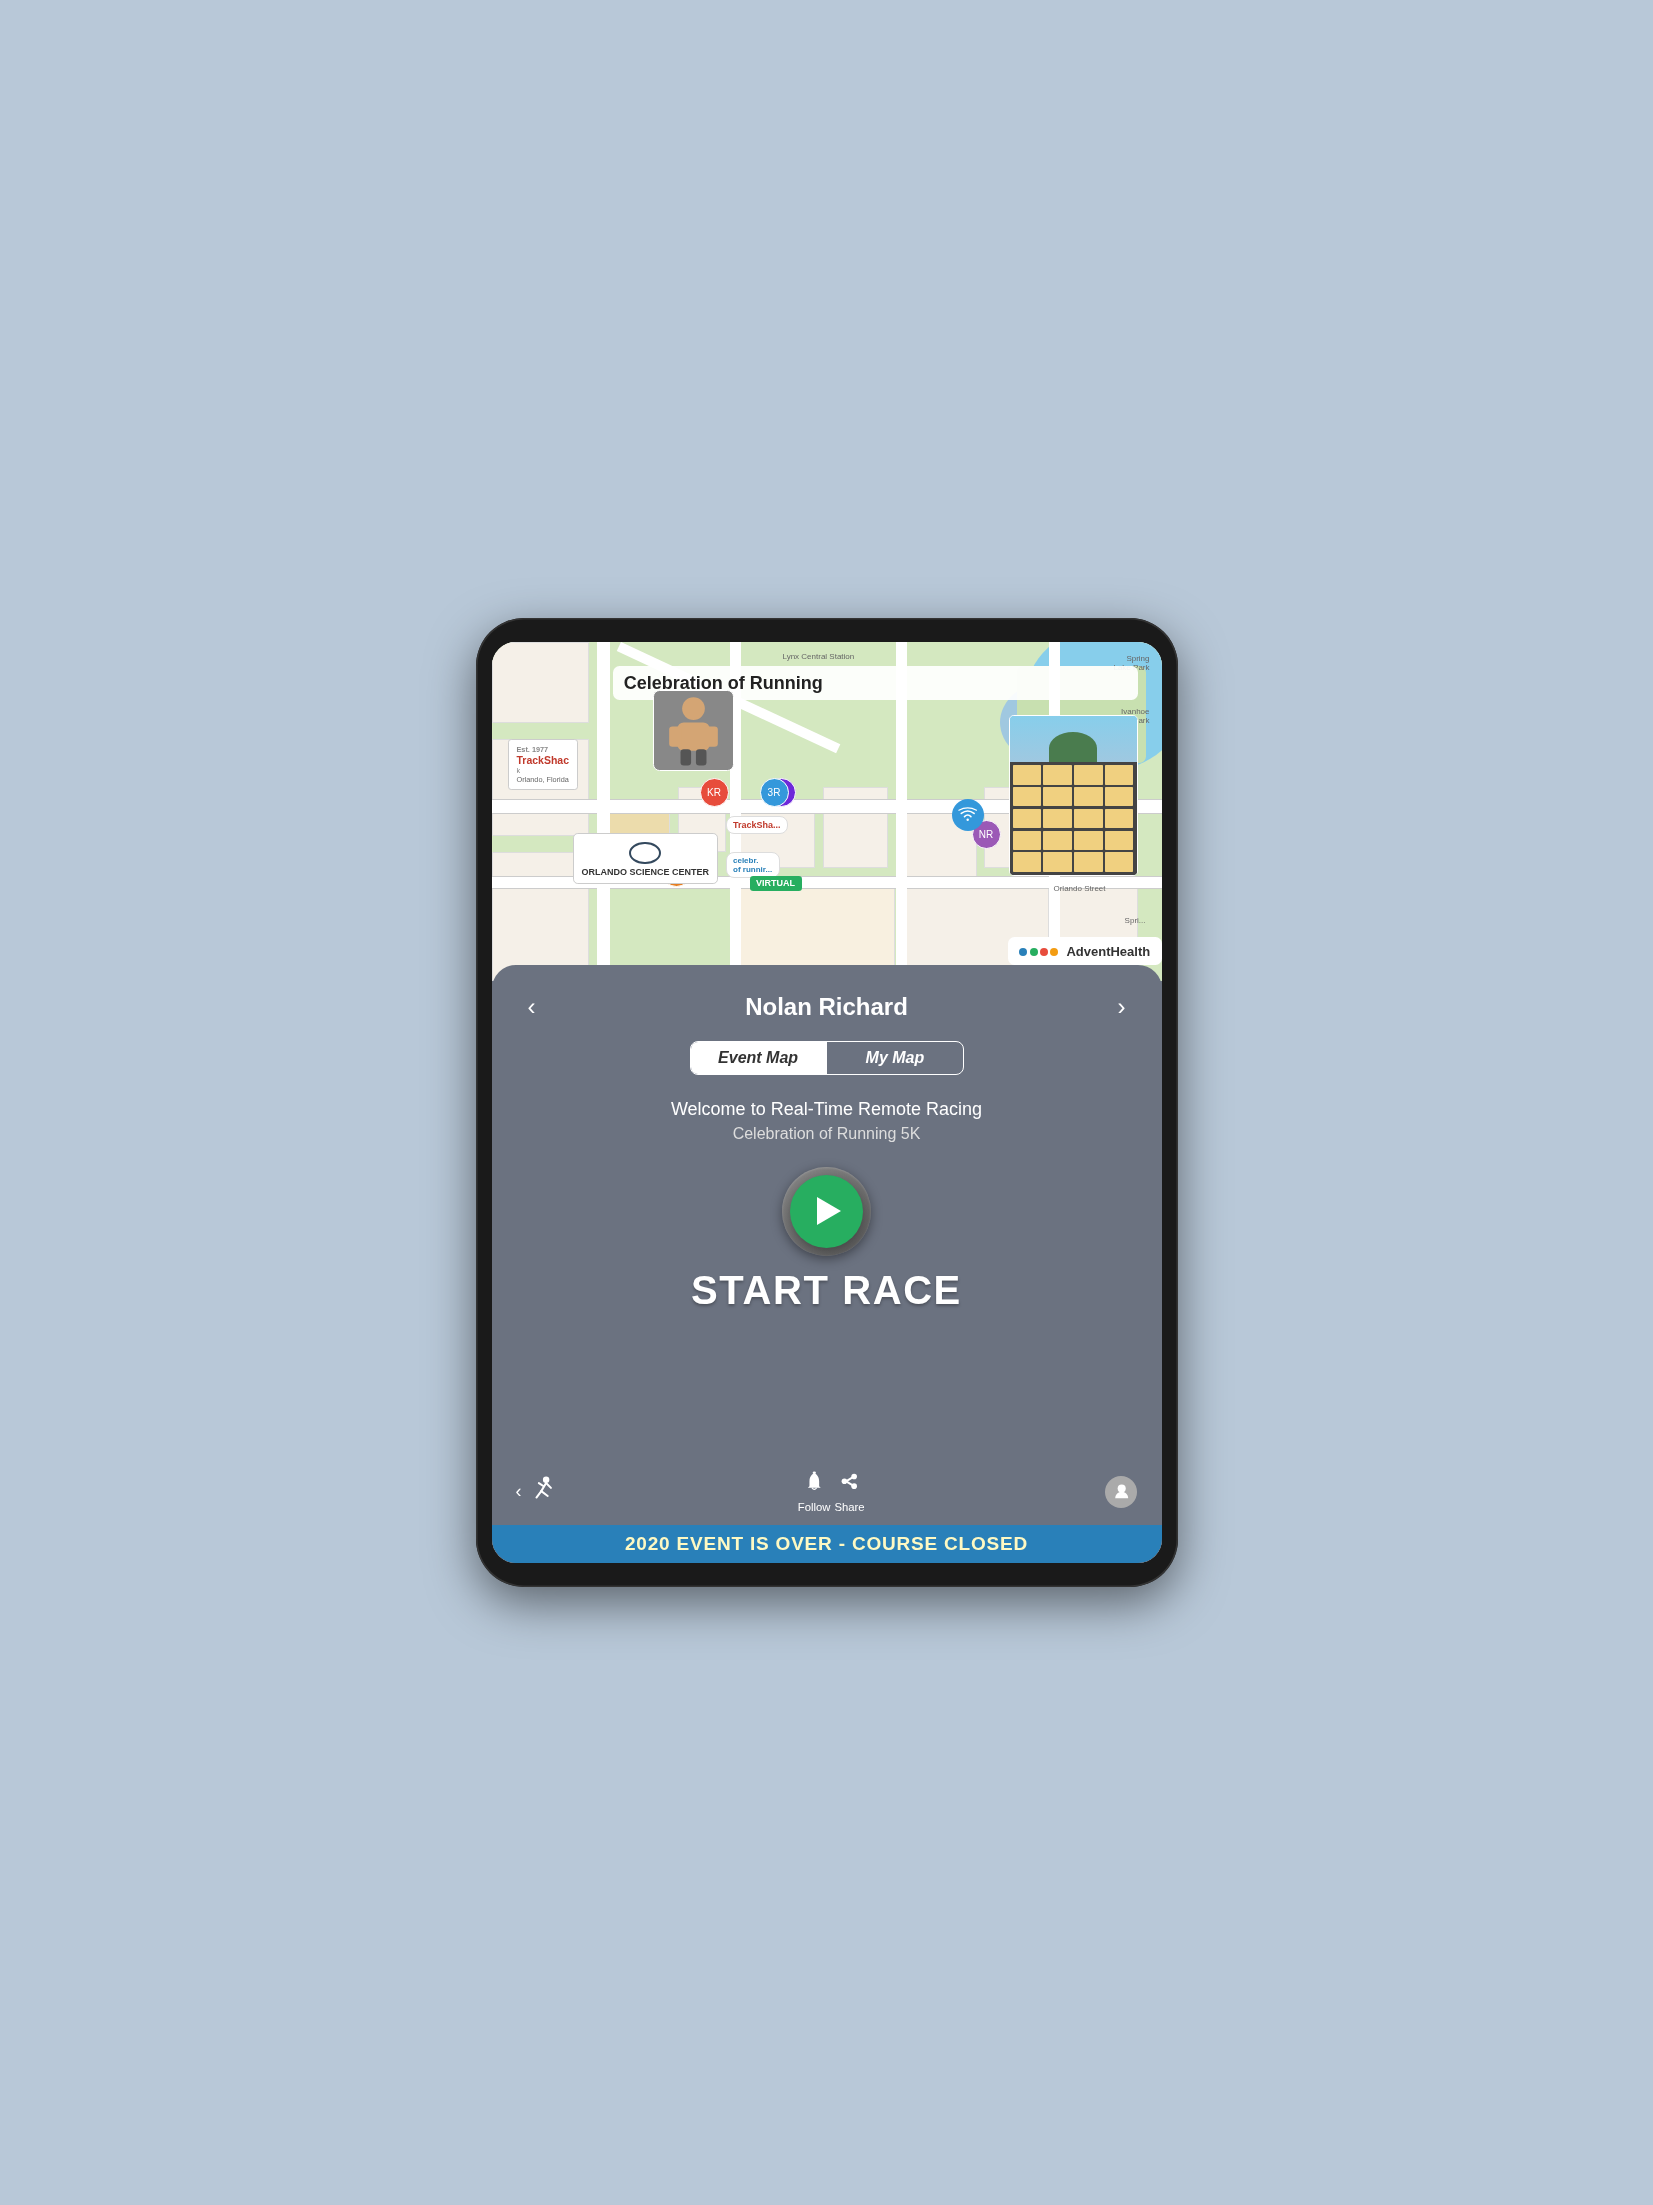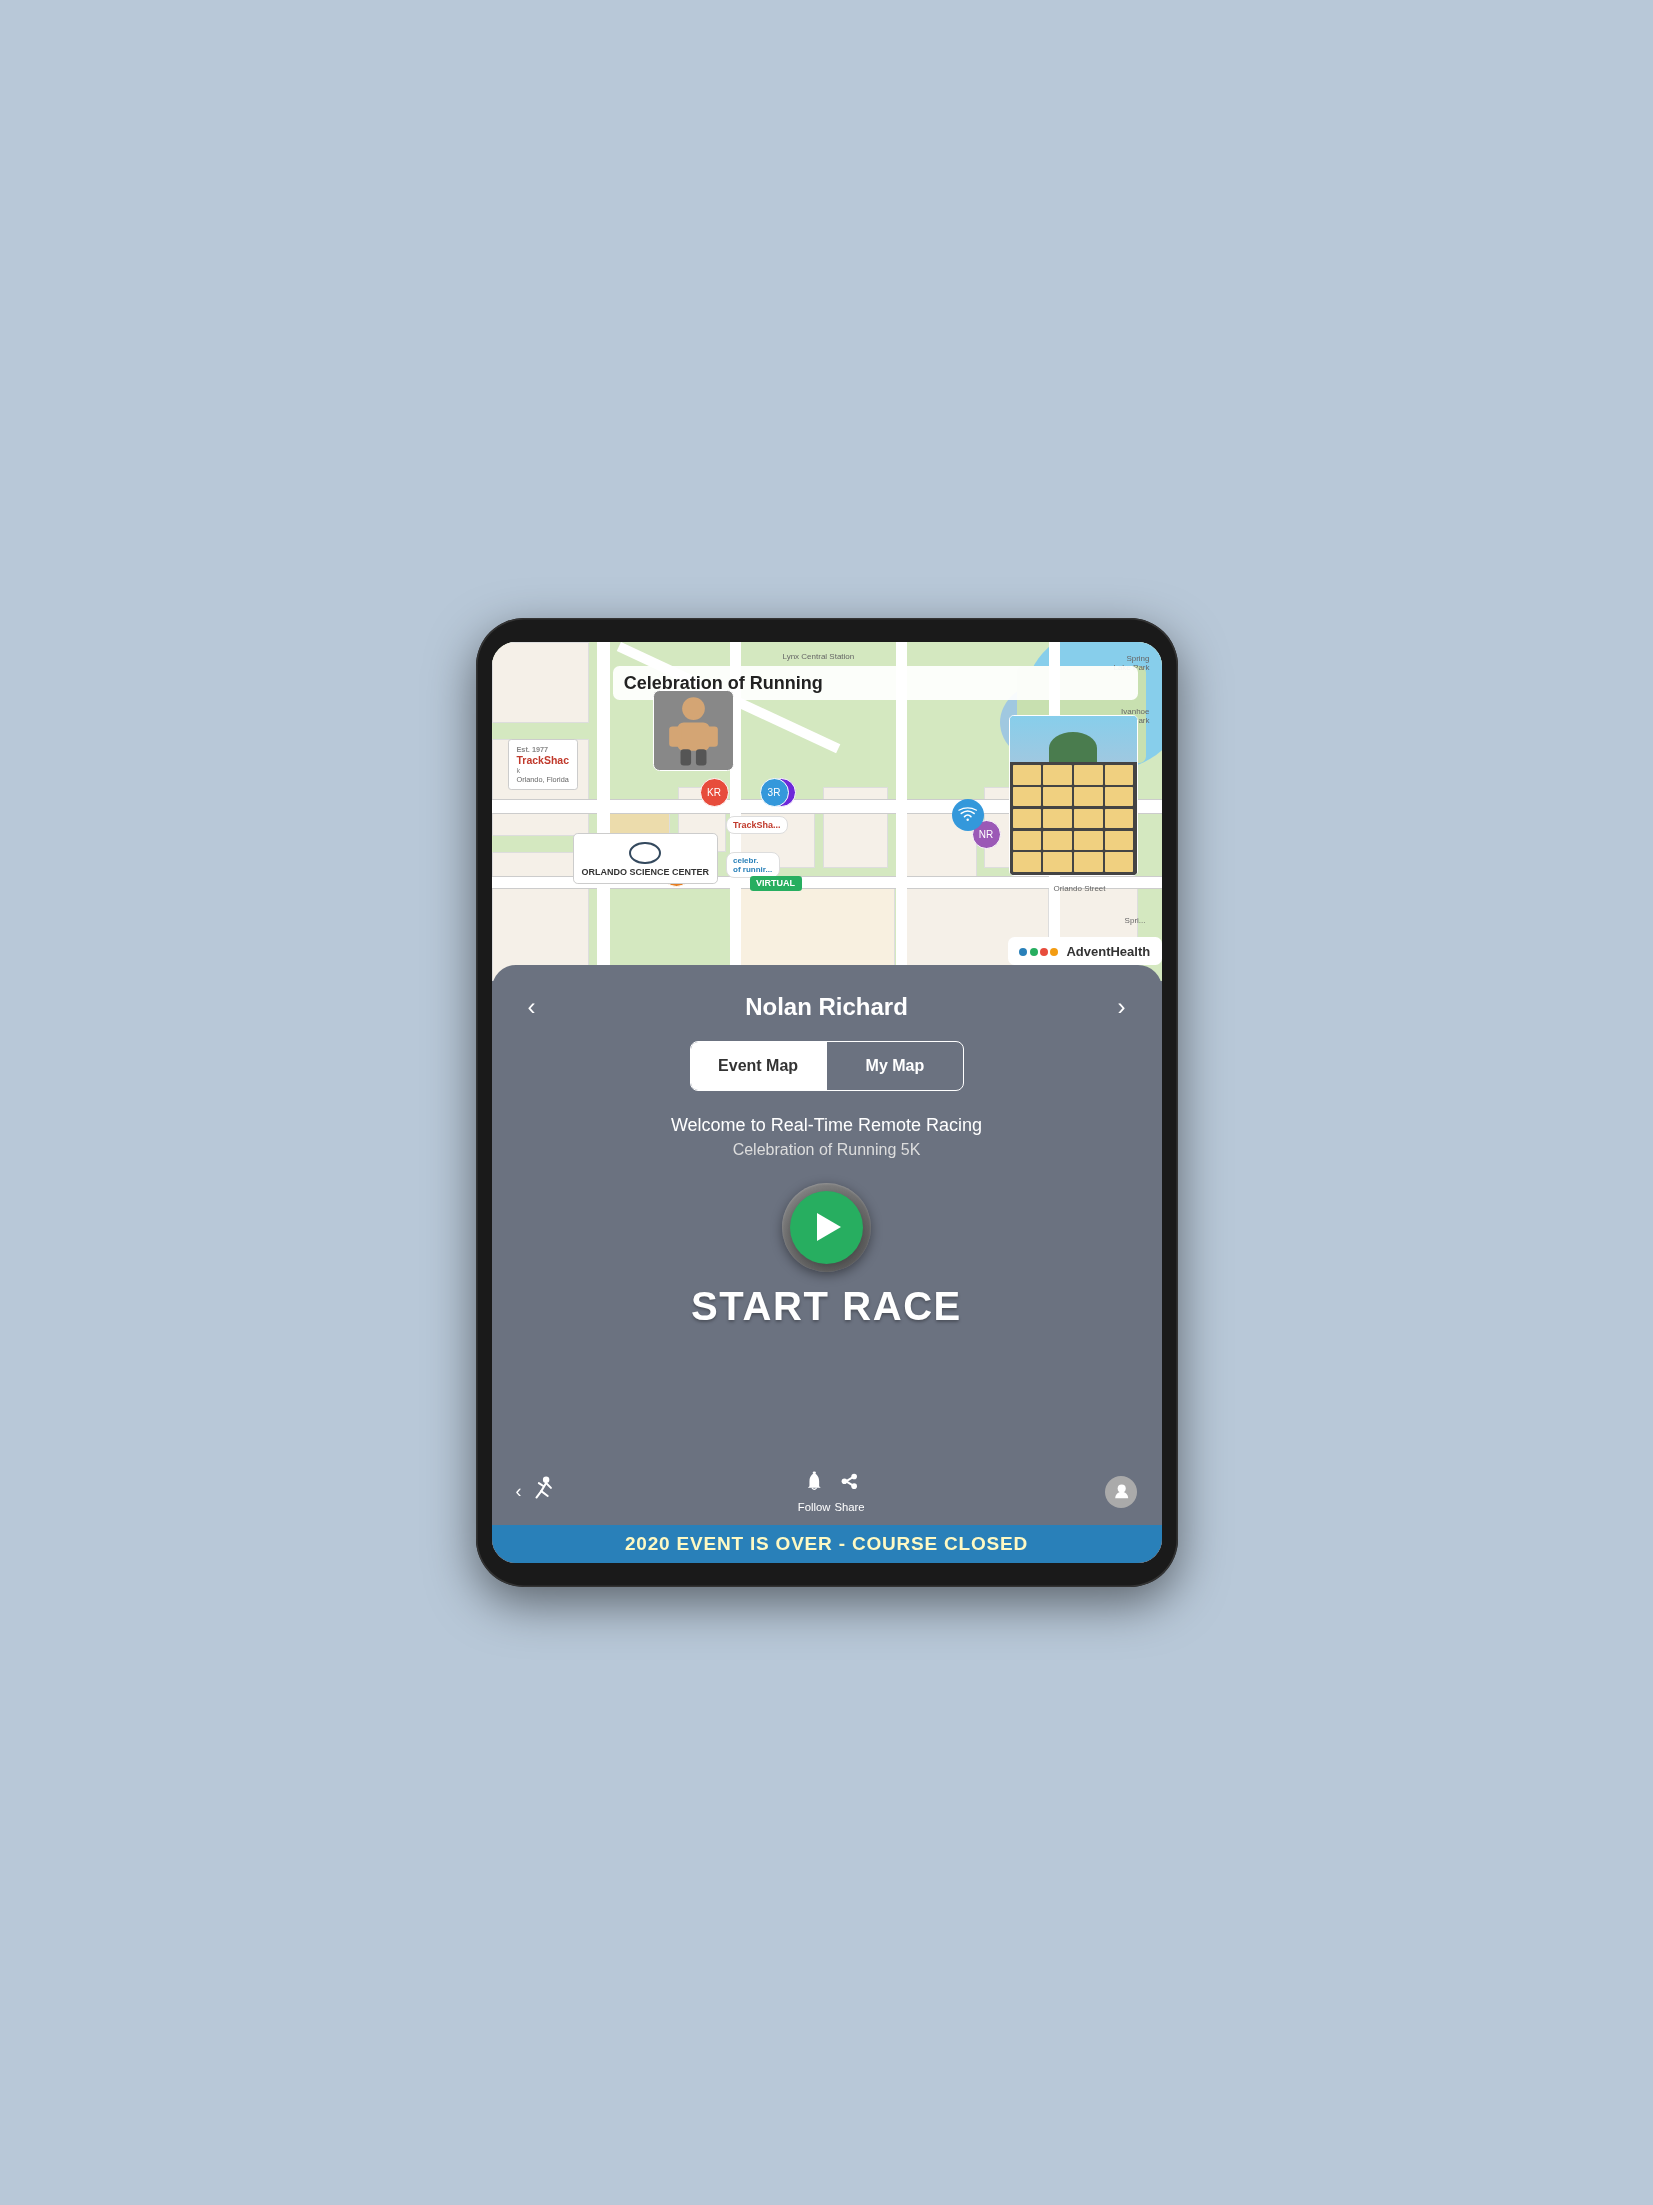--- a/index.html
+++ b/index.html
@@ -343,28 +343,29 @@
     .toggle-container {
       display: flex;
       border: 1.6px solid white;
       border-radius: 8px;
       overflow: hidden;
       width: 274px;
     }
 
     .toggle-btn {
       flex: 1;
-      padding: 15px 0;
+      padding: 7px 0;
       font-size: 16px;
       font-weight: 600;
       text-align: center;
       cursor: pointer;
       border: none;
       background: none;
       color: white;
+      font-style: italic;
     }
 
     .toggle-btn.active {
       background: white;
       color: #333;
     }
 
     .toggle-divider {
       width: 1.6px;
       background: white;

